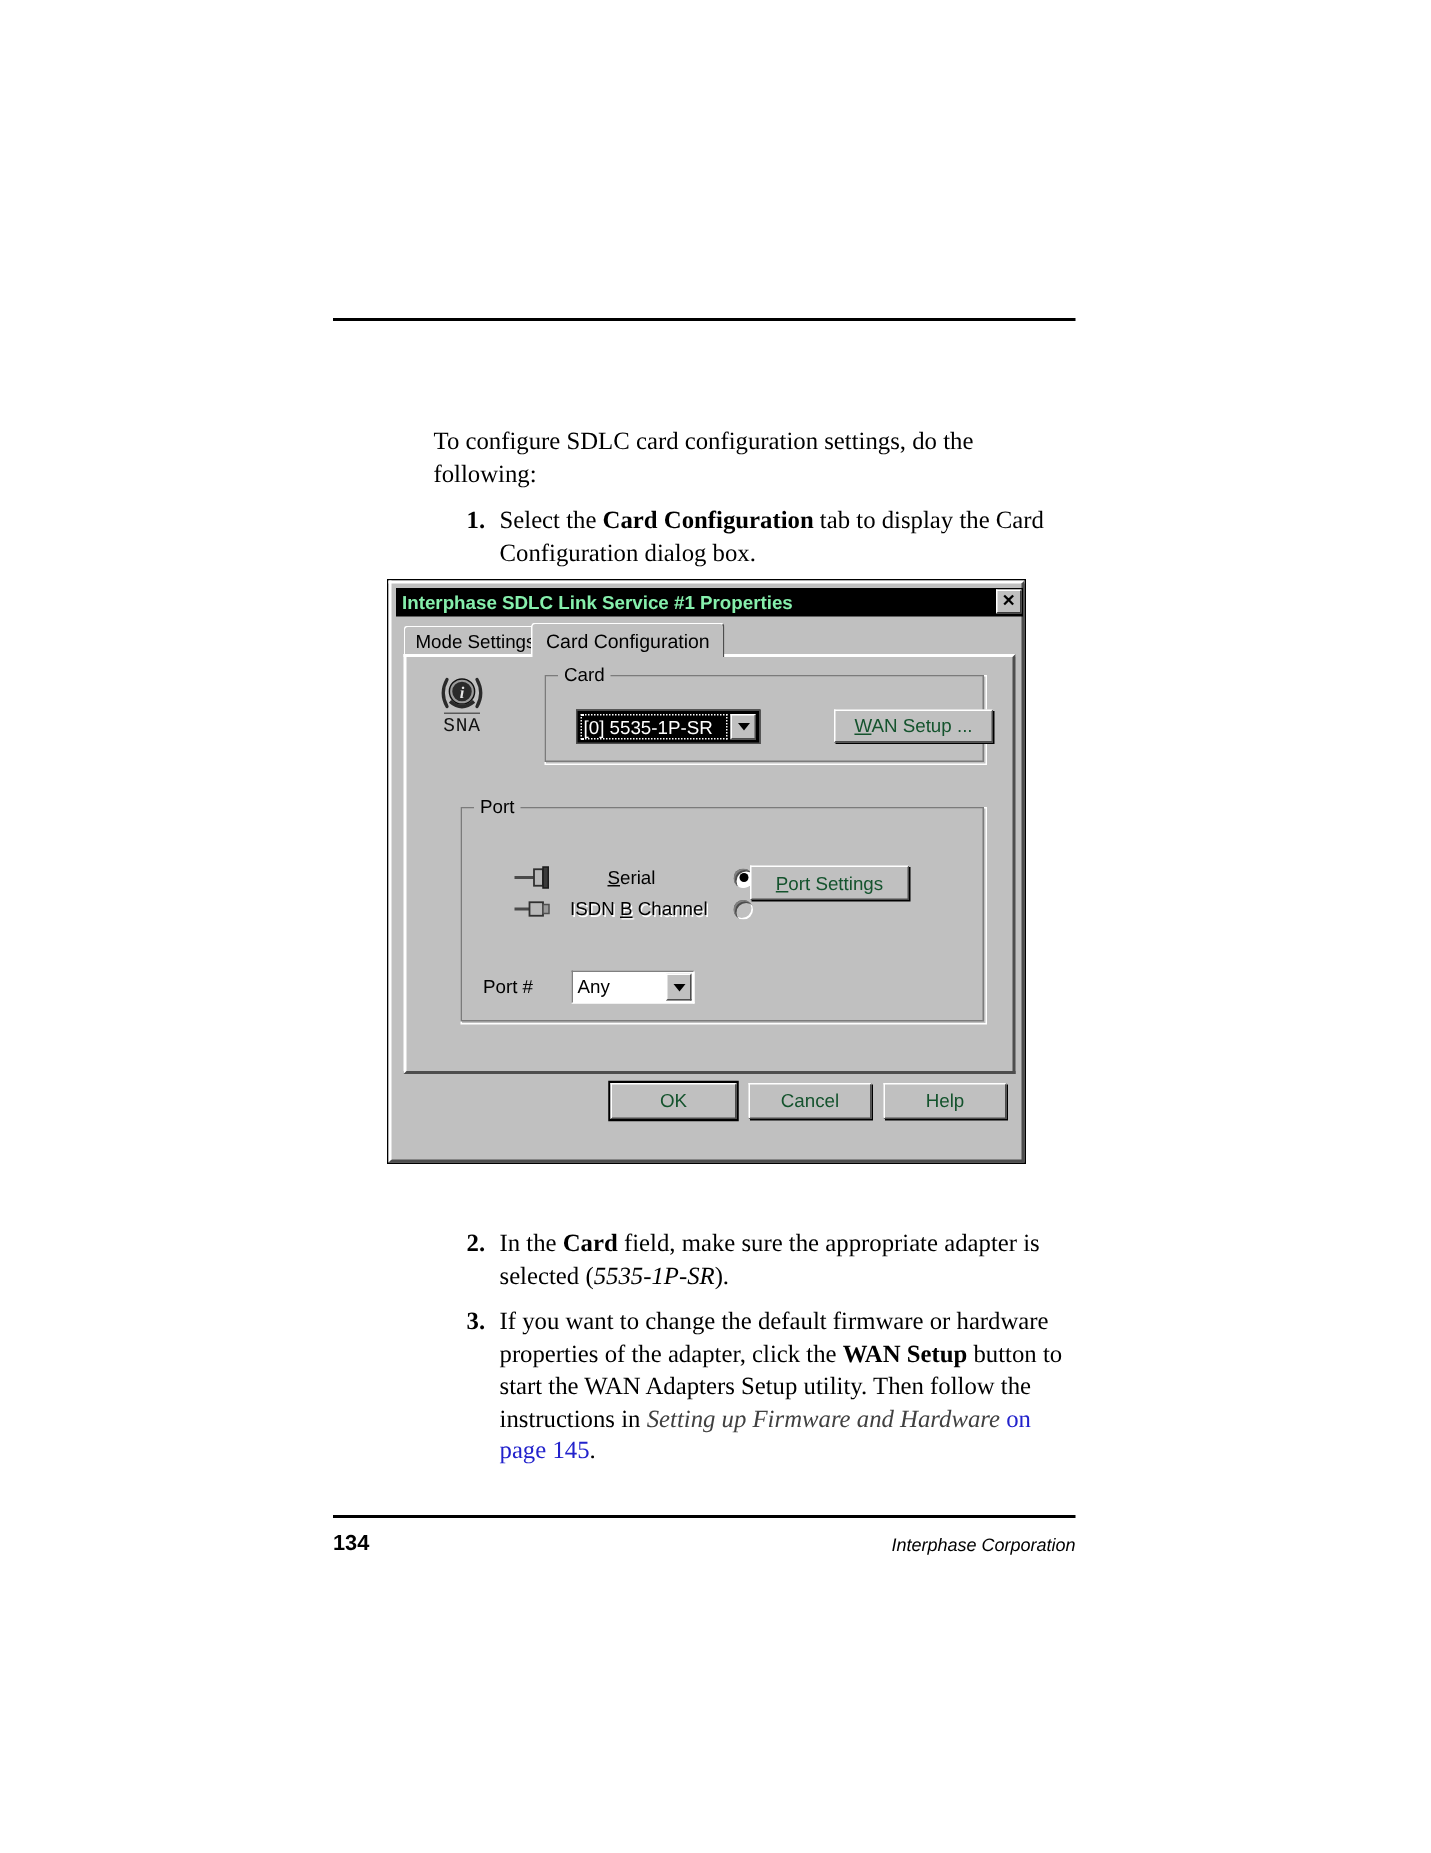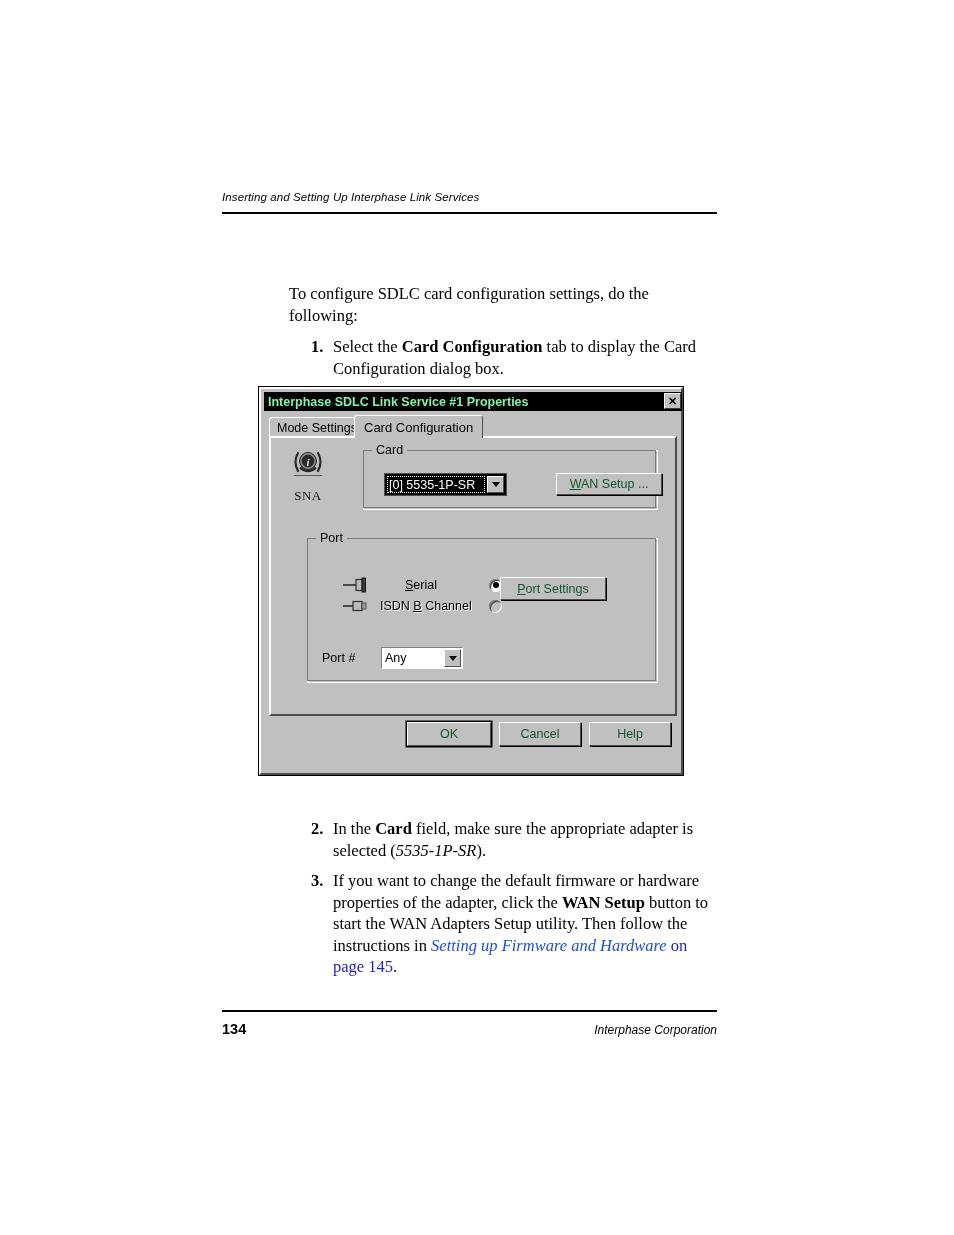--- a/index.html
+++ b/index.html
@@ -83,21 +83,21 @@
   #step2 { left: 311px; top: 818px; width: 405px; }
   #step3 { left: 311px; top: 870px; width: 408px; }
 
   b.bold { font-weight: bold; }
   i.ital { font-style: italic; }
   a.xref, span.xref {
     color: #2222cc;
     text-decoration: none;
   }
   span.xref-ital {
-    color: #1d4ed8;
+    color: #404040;
     font-style: italic;
   }
 
   
   .figcap {
     position: absolute;
     left: 263px;
     top: 785px;
     width: 470px;
     font-family: "Liberation Sans", sans-serif;
@@ -252,26 +252,26 @@
     left: 14px;
     top: 12px;
     width: 46px;
     text-align: center;
   }
   .sna .glyph {
     height: 24px;
     position: relative;
   }
   .sna .sna-label {
-    font-family: Liberation Serif, serif;
+    font-family: Liberation Mono, monospace;
     font-size: 13px;
     letter-spacing: 0.5px;
     border-top: 1.5px solid #5a5a5a;
     display: inline-block;
-    padding-top: 12px;
+    padding-top: 0px;
     margin-top: 1px;
     color: #111;
   }
 
   
   .group {
     position: absolute;
     border: 1.5px solid #ffffff;
     border-top-color: #ffffff;
     box-sizing: border-box;
@@ -460,21 +460,20 @@
     font-size: 12.5px;
   }
 
   .u-acc { text-decoration: underline; }
 </style>
 </head>
 <body>
 
 <div class="page">
 
-  <div class="runhead">Inserting and Setting Up Interphase Link Services</div>
   <div class="runhead-rule"></div>
 
 
   <div class="intro">To configure SDLC card configuration settings, do the following:</div>
 
   <div class="step" id="step1">
     <span class="num">1.</span>
     <span class="txt"><span>Select the </span><b class="bold">Card Configuration</b><span> tab to display the Card Configuration dialog box.</span></span>
   </div>
 

